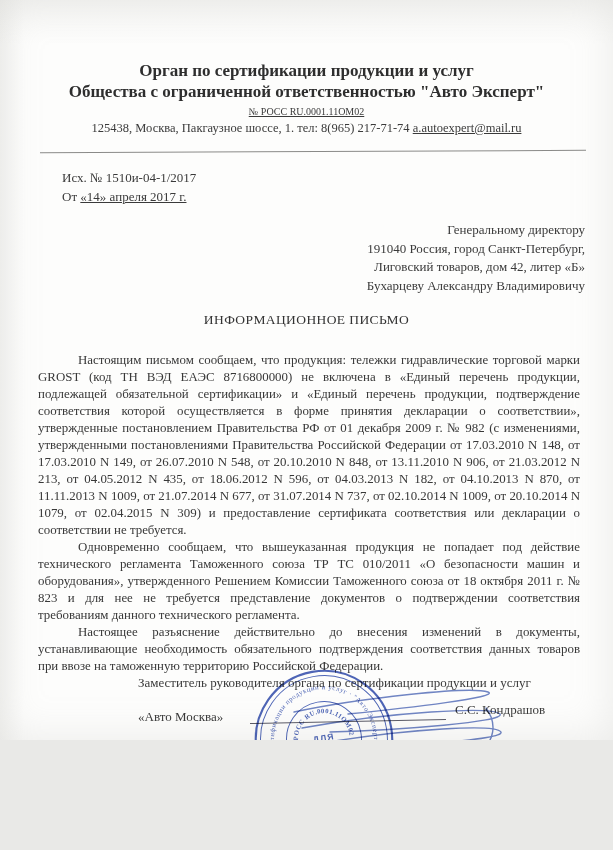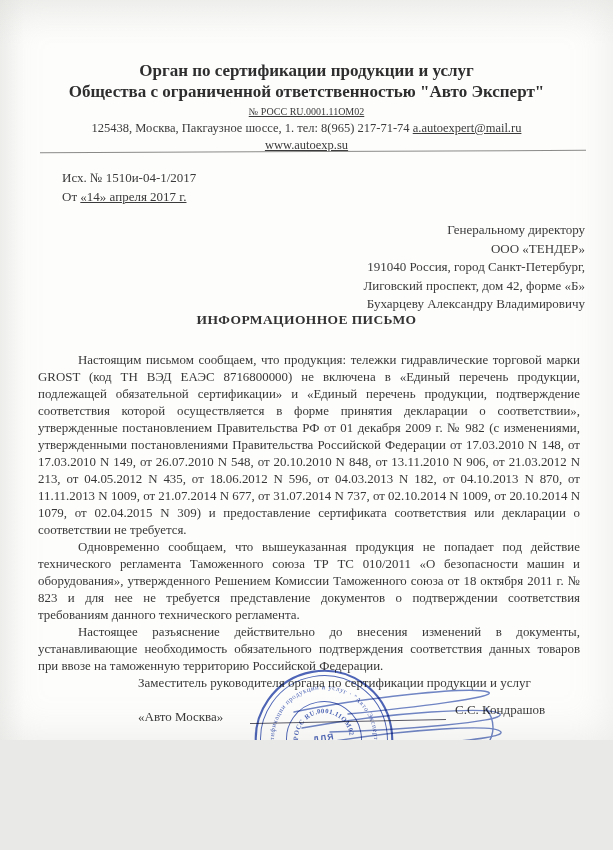--- a/index.html
+++ b/index.html
@@ -25,21 +25,21 @@
   .org1,.org2{font-weight:bold;font-size:17px;line-height:21px;color:#2e2e2e;}
   .reg{font-size:10px;line-height:17px;margin-top:1px;text-decoration:underline;}
   .addr{font-size:12.5px;line-height:17px;}
   .site{font-size:12.5px;line-height:16px;}
   .rule{position:absolute;top:151px;left:40px;right:27px;border-top:1.4px solid #8a8a88;transform:rotate(-0.25deg);}
   
   .refblock{position:absolute;left:62px;top:168px;font-size:13px;line-height:19px;}
   
   .recipient{position:absolute;right:28px;top:221px;text-align:right;font-size:13px;line-height:18.5px;}
   
-  .title{position:absolute;top:312px;left:0;right:0;text-align:center;font-size:13.5px;letter-spacing:0.4px;color:#333;font-weight:bold;}
+  .title{position:absolute;top:312px;left:0;right:0;text-align:center;font-size:13.5px;letter-spacing:0.4px;color:#333;}
   
   .bodytext{position:absolute;left:38px;right:33px;top:352px;font-size:12.9px;line-height:17px;text-align:justify;color:#383838;}
   .bodytext p{margin:0;text-indent:40px;}
   
   .sig-position{position:absolute;left:138px;top:675px;font-size:13px;}
   .sig-org{position:absolute;left:138px;top:709px;font-size:13px;}
   .sig-name{position:absolute;left:455px;top:702px;font-size:13px;}
   .sig-line{position:absolute;left:250px;top:721px;width:196px;border-top:1.2px solid #5a5a66;transform:rotate(-1.2deg);}
   
   .stamp{position:absolute;left:252px;top:667px;width:144px;height:144px;mix-blend-mode:multiply;opacity:0.88;}
@@ -51,38 +51,36 @@
 <div class="page">
 
   <header class="letterhead">
     <div class="org1">Орган по сертификации продукции и услуг</div>
     <div class="org2">Общества с ограниченной ответственностью "Авто Эксперт"</div>
     <div class="reg">№ РОСС RU.0001.11ОМ02</div>
     <div class="addr">
       <span>125438, Москва, Пакгаузное шоссе, 1. тел: 8(965) 217-71-74</span>
       <span class="u">a.autoexpert@mail.ru</span>
     </div>
-    <div class="site u">www.autoexp.su</div>
   </header>
 
   <div class="rule"></div>
 
   <div class="refblock">
     <div>Исх. № 1510и-04-1/2017</div>
     <div>
       <span>От</span>
       <span class="u">«14» апреля 2017 г.</span>
     </div>
   </div>
 
   <div class="recipient">
     <div>Генеральному директору</div>
-    <div>ООО  «ТЕНДЕР»</div>
     <div>191040 Россия, город Санкт-Петербург,</div>
-    <div>Лиговский проспект, дом 42, форме «Б»</div>
+    <div>Лиговский товаров, дом 42, литер «Б»</div>
     <div>Бухарцеву Александру Владимировичу</div>
   </div>
 
   <div class="title">ИНФОРМАЦИОННОЕ ПИСЬМО</div>
 
   <div class="bodytext">
     <p>Настоящим письмом сообщаем, что продукция: тележки гидравлические торговой марки GROST (код ТН ВЭД ЕАЭС 8716800000) не включена в «Единый перечень продукции, подлежащей обязательной сертификации» и «Единый перечень продукции, подтверждение соответствия которой осуществляется в форме принятия декларации о соответствии», утвержденные постановлением Правительства РФ от 01 декабря 2009 г. № 982 (с изменениями, утвержденными постановлениями Правительства Российской Федерации от 17.03.2010 N 148, от 17.03.2010 N 149, от 26.07.2010 N 548, от 20.10.2010 N 848, от 13.11.2010 N 906, от 21.03.2012 N 213, от 04.05.2012 N 435, от 18.06.2012 N 596, от 04.03.2013 N 182, от 04.10.2013 N 870, от 11.11.2013 N 1009, от 21.07.2014 N 677, от 31.07.2014 N 737, от 02.10.2014 N 1009, от 20.10.2014 N 1079, от 02.04.2015 N 309) и предоставление сертификата соответствия или декларации о соответствии не требуется.</p>
     <p>Одновременно сообщаем, что вышеуказанная продукция не попадает под действие технического регламента Таможенного союза ТР ТС 010/2011 «О безопасности  машин и оборудования», утвержденного Решением Комиссии Таможенного союза от 18 октября 2011 г.  № 823 и для нее не требуется представление документов о подтверждении соответствия требованиям данного технического регламента.</p>
     <p>Настоящее разъяснение действительно до внесения изменений в документы, устанавливающие необходимость обязательного подтверждения соответствия данных товаров при ввозе на таможенную территорию Российской Федерации.</p>
   </div>

